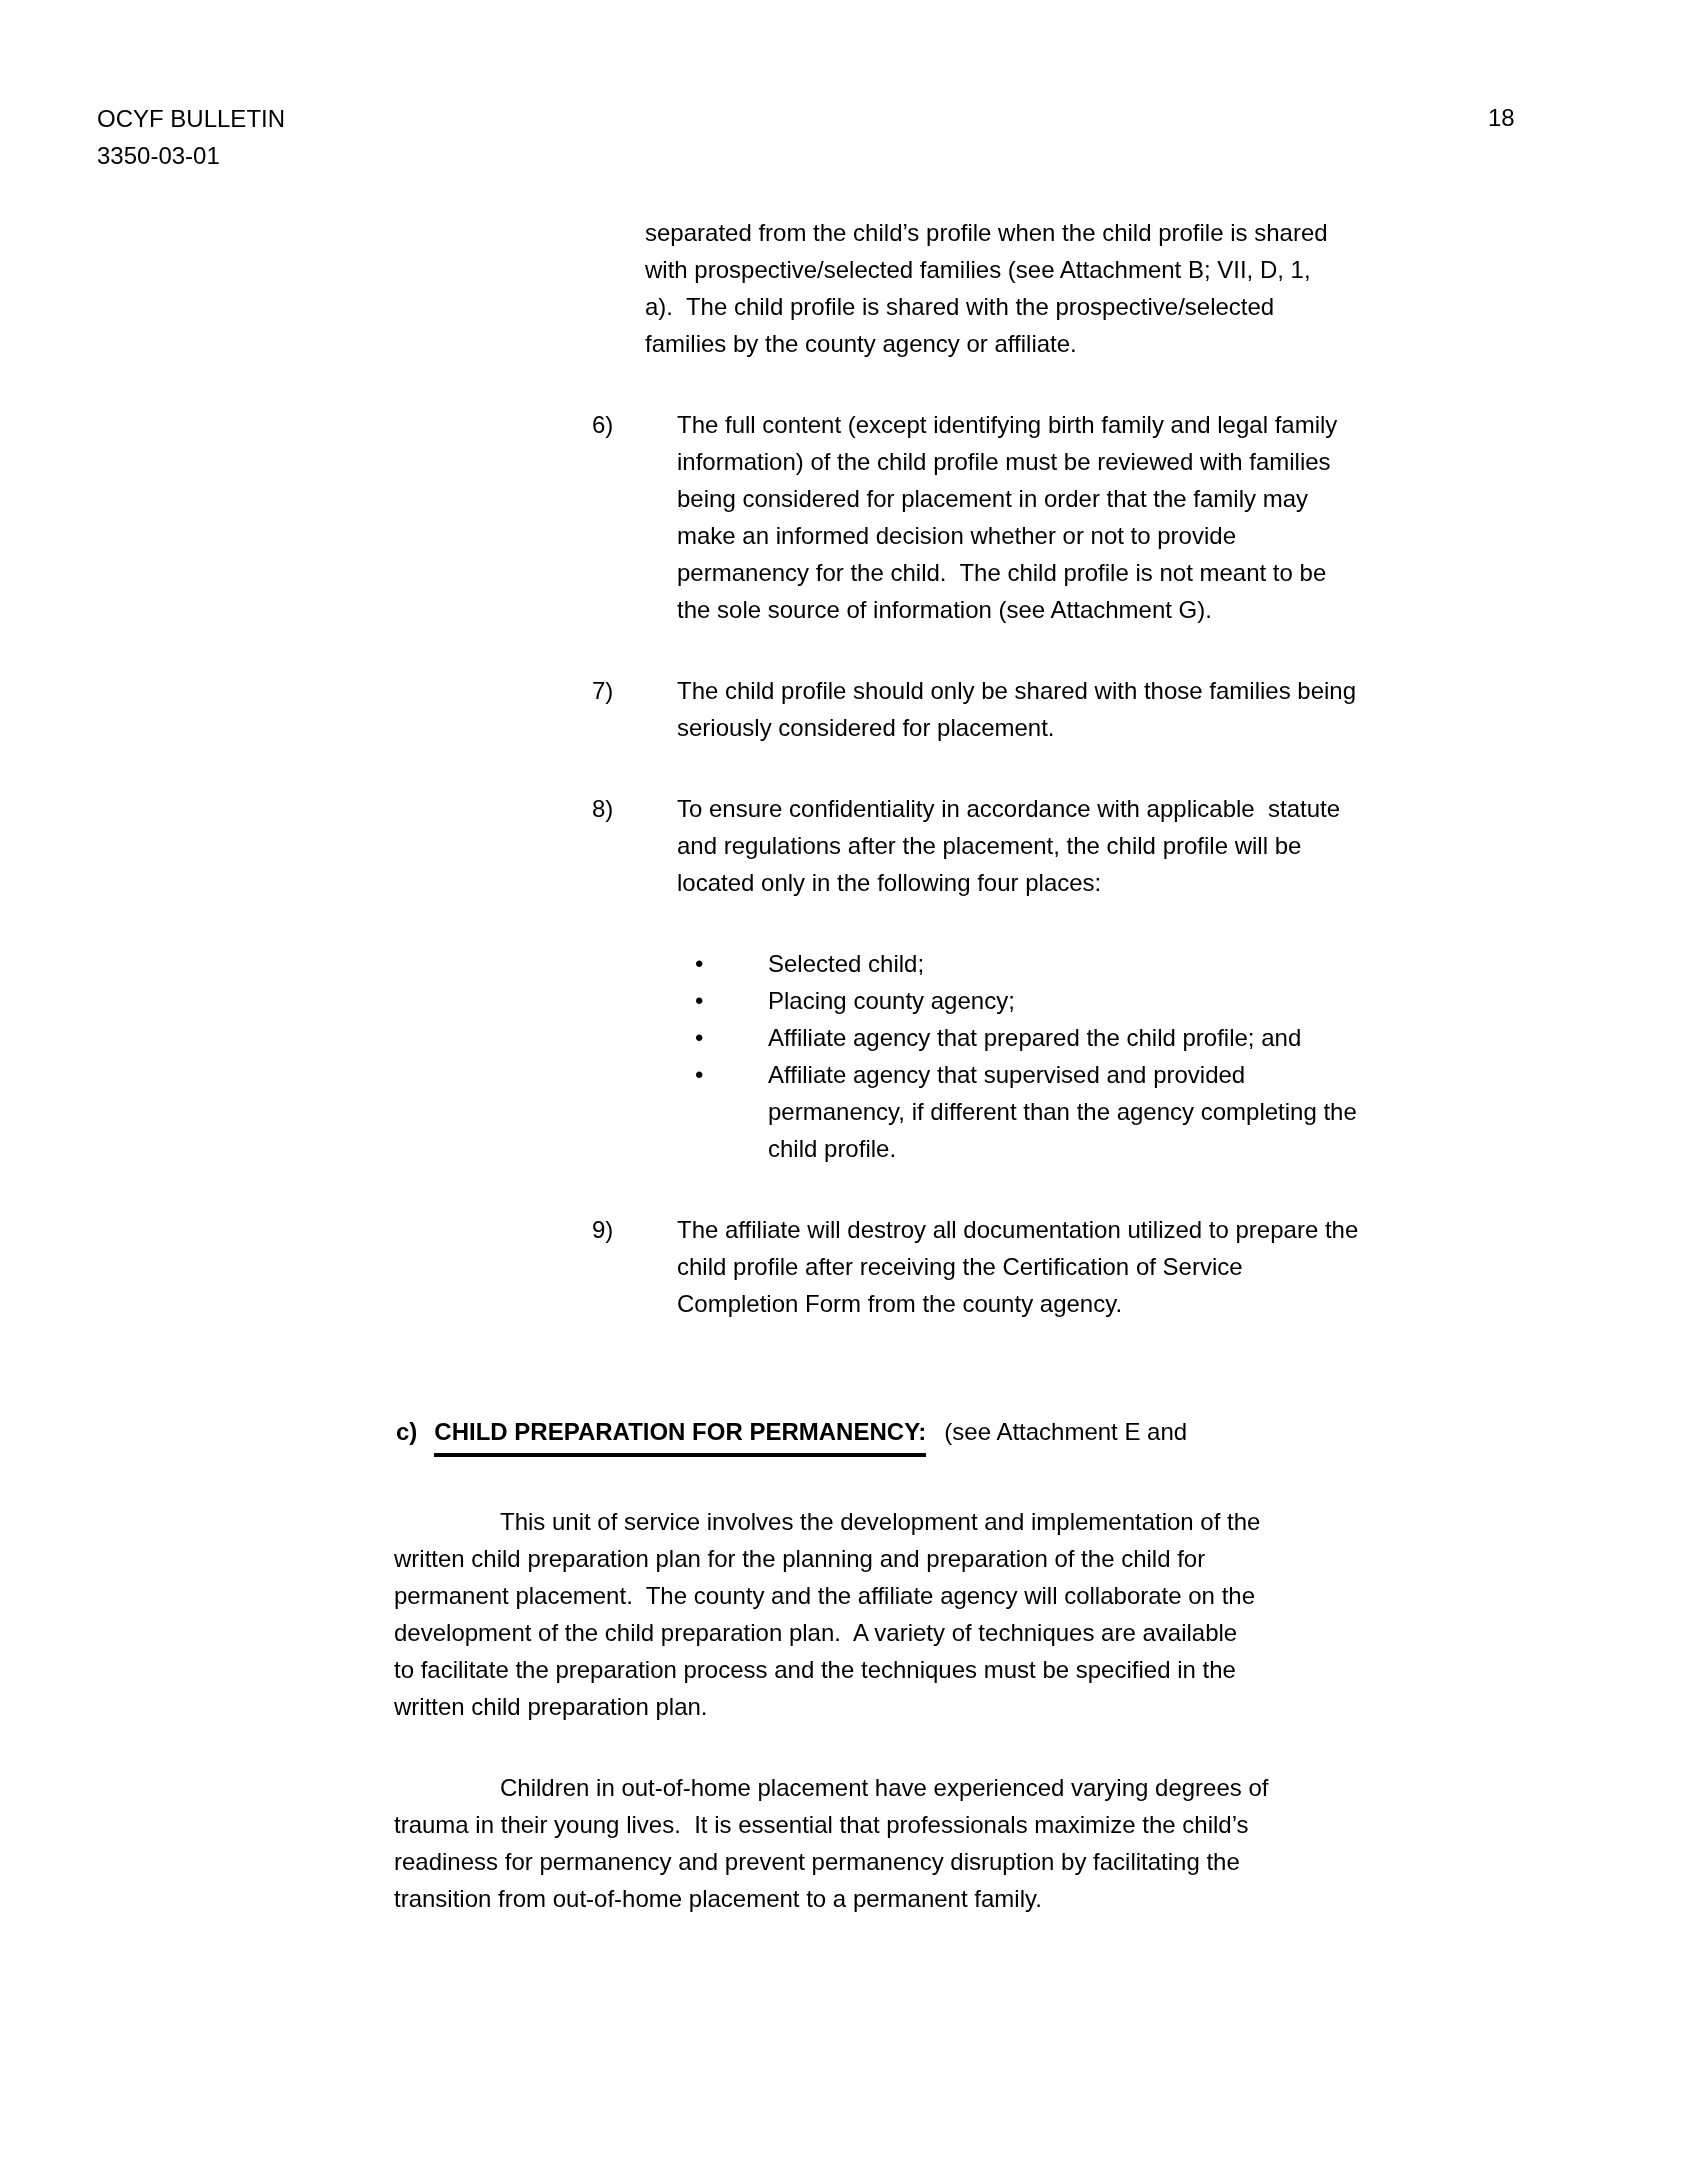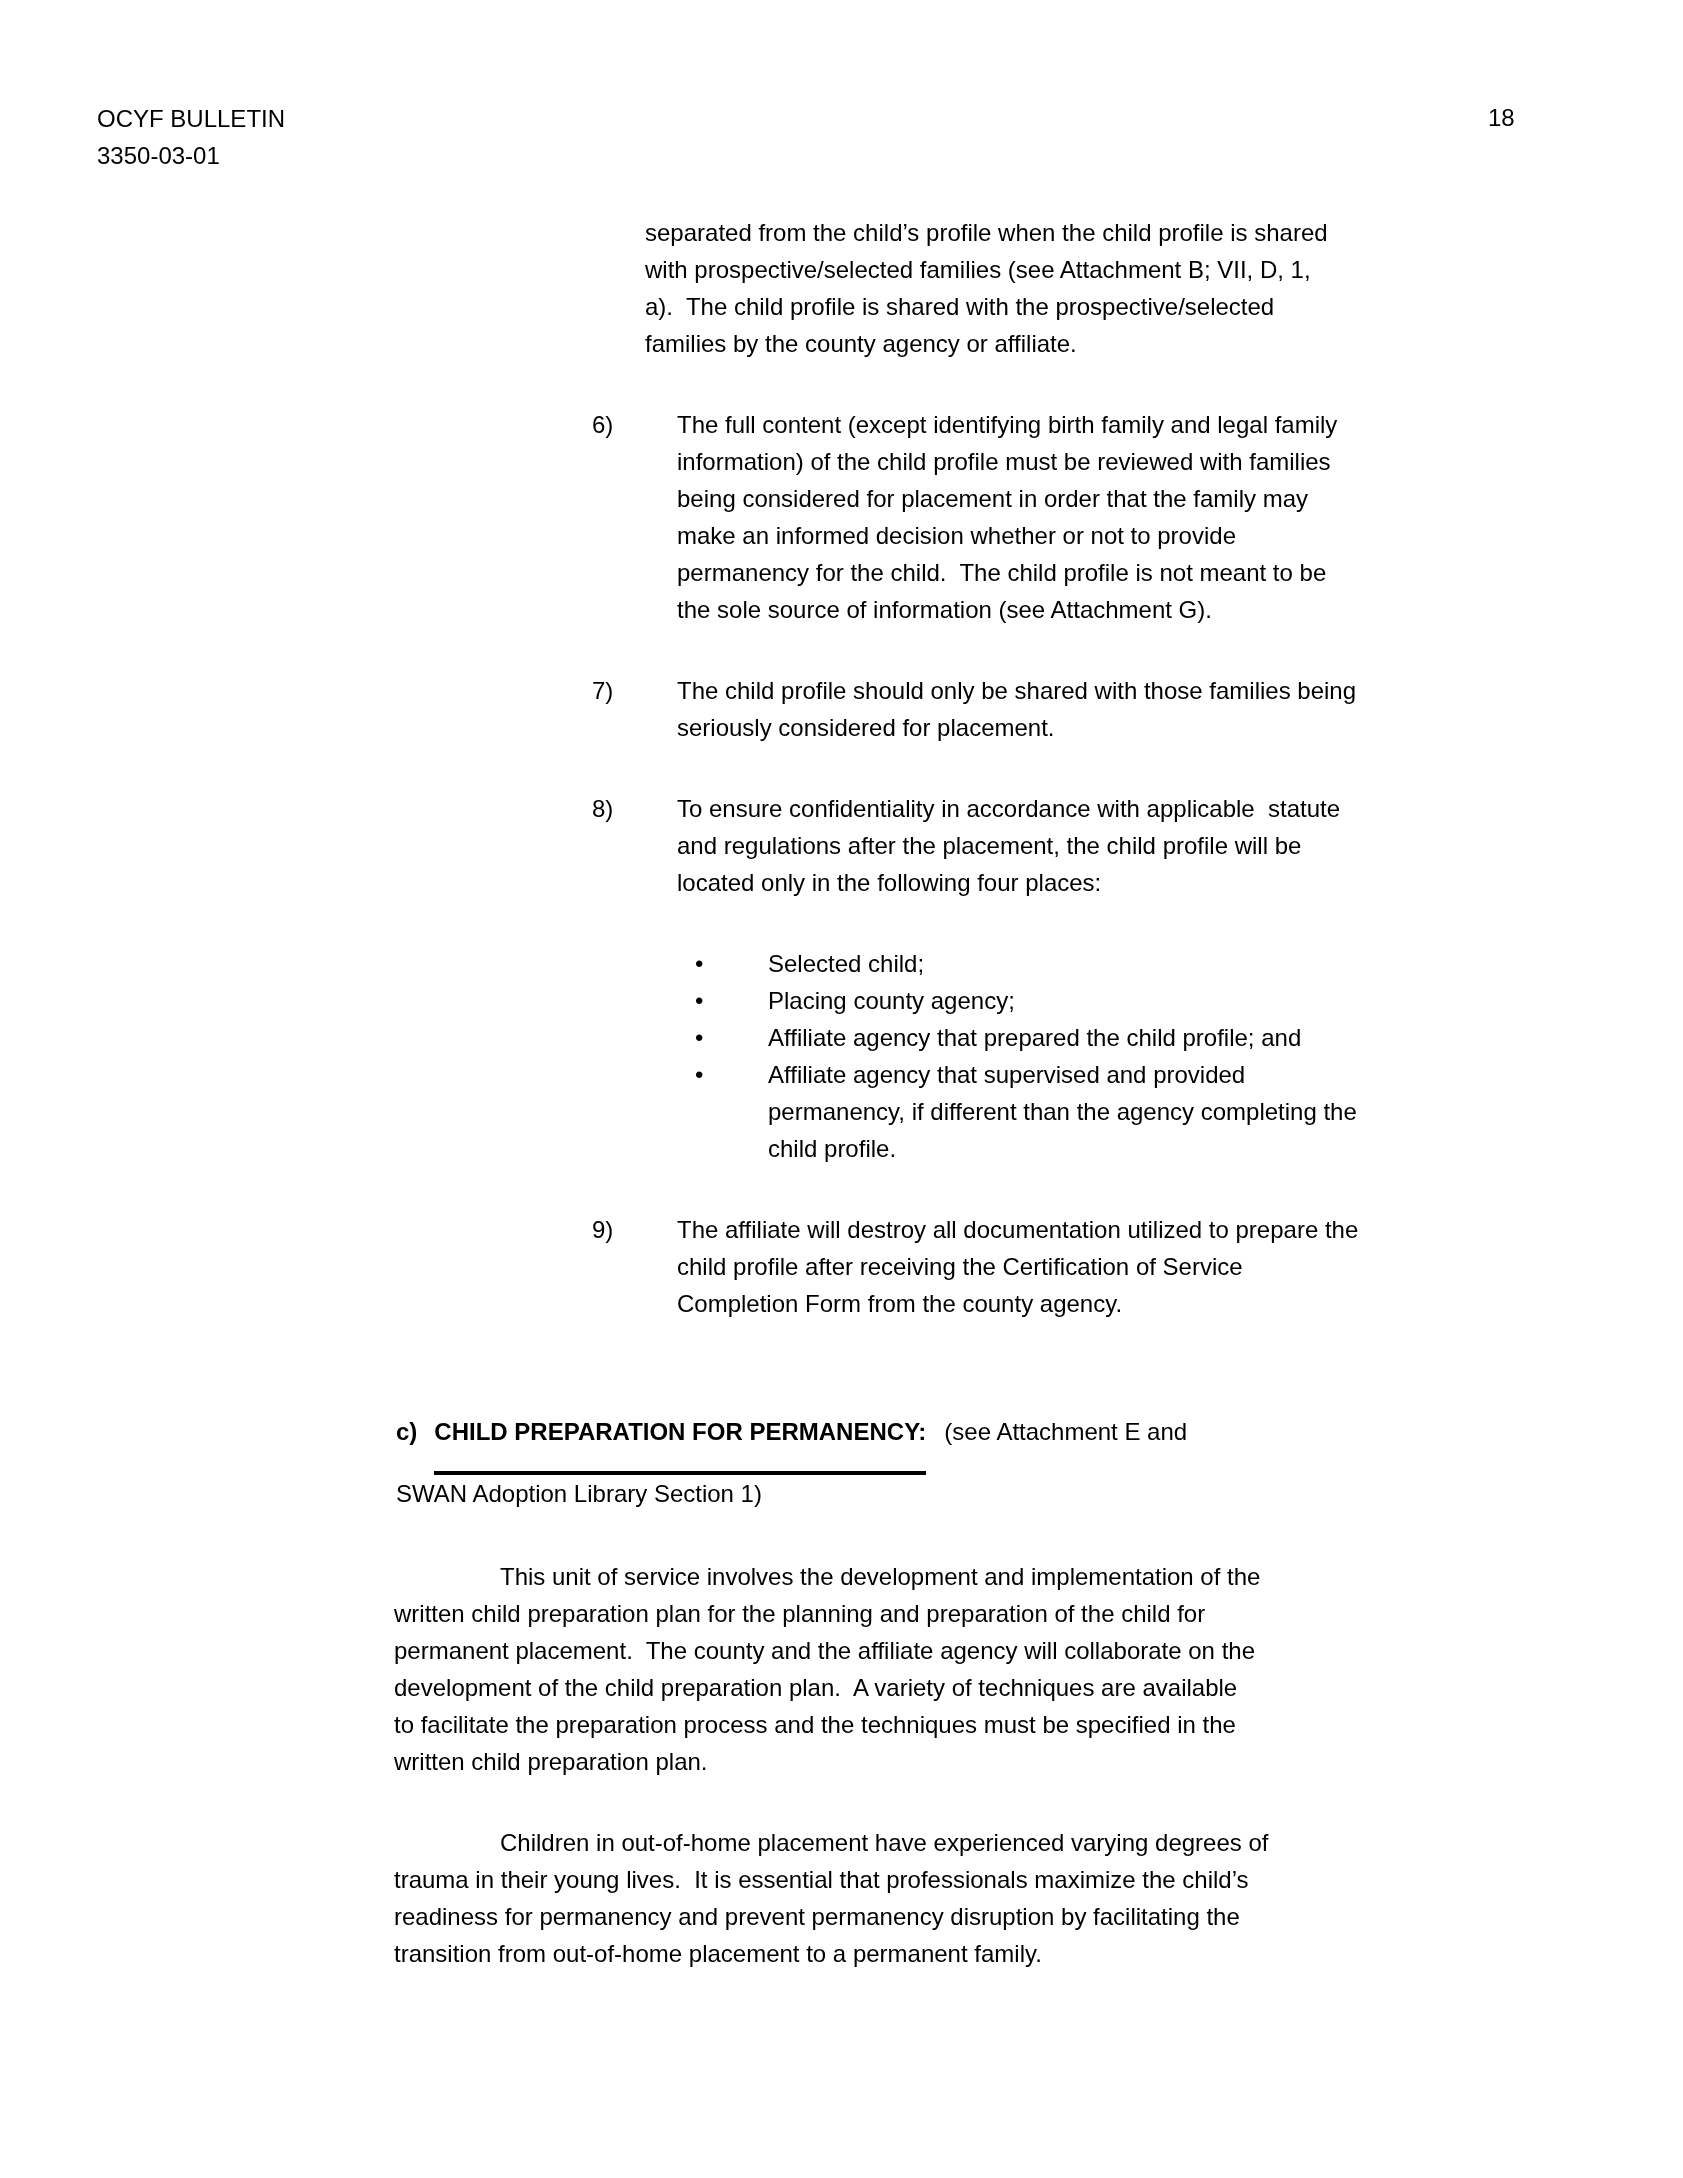--- a/index.html
+++ b/index.html
@@ -22,21 +22,21 @@
   .nitem{display:flex;margin:44px 0 0 592px;}
   .nitem .num{width:53px;flex:none;}
   .nitem .ntext{width:990px;}
   .blist{margin:44px 0 0 695px;}
   .brow{display:flex;}
   .brow .dot{width:41px;flex:none;}
   .brow .btext{width:891px;}
   .heading{margin:91px 0 0 396px;}
   .hl1{white-space:nowrap;font-weight:bold;}
   .hlabel{margin-right:17px;}
-  .htitle{display:inline-block;border-bottom:4px solid #000;padding-bottom:21px;}
+  .htitle{display:inline-block;border-bottom:4px solid #000;padding-bottom:3px;}
   .hnote{font-weight:normal;margin-left:18px;}
   .hl2{font-weight:normal;}
   .para{margin:44px 0 0 394px;width:1238px;text-indent:106px;}
   .p2{margin-top:46px;}
 </style>
 </head>
 <body>
 
 <div class="page">
 
@@ -102,21 +102,20 @@
       <span class="num">9)</span>
       <span class="ntext pre">The affiliate will destroy all documentation utilized to prepare the
 child profile after receiving the Certification of Service
 Completion Form from the county agency.</span>
     </div>
 
     <div class="heading">
       <div class="hl1">
         <span class="hlabel">c)</span><span class="htitle">CHILD PREPARATION FOR PERMANENCY:</span><span class="hnote">(see Attachment E and</span>
       </div>
-      <div class="hl2">SWAN Adoption Library Section 1)</div>
     </div>
 
     <p class="para p2 pre">This unit of service involves the development and implementation of the
 written child preparation plan for the planning and preparation of the child for
 permanent placement.  The county and the affiliate agency will collaborate on the
 development of the child preparation plan.  A variety of techniques are available
 to facilitate the preparation process and the techniques must be specified in the
 written child preparation plan.</p>
 
     <p class="para pre">Children in out-of-home placement have experienced varying degrees of

